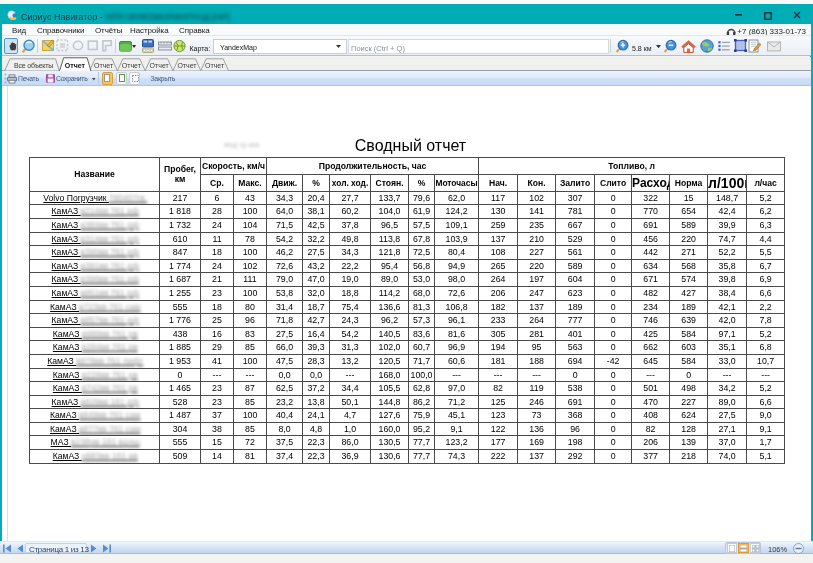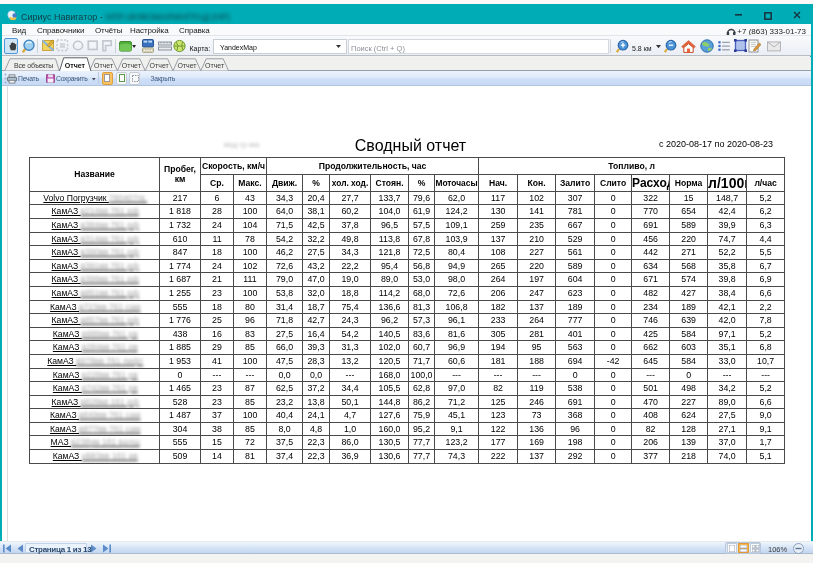--- a/index.html
+++ b/index.html
@@ -37,21 +37,21 @@
 table { border-collapse:collapse; table-layout:fixed; position:absolute; left:29px; top:157px; width:755px; }
 td,th { border:1px solid #4a4a4a; font-size:8.8px; color:#000; text-align:center; padding:0; overflow:hidden; white-space:nowrap; }
 th { font-weight:bold; font-size:8.6px; }
 tr.h1 th { height:16.8px; }
 tr.h2 th { height:15.6px; }
 td { height:12.5px; line-height:12.6px; }
 td.nm { text-align:center; padding-left:1.5px; font-size:8.6px;text-decoration:underline; }
 td .blur { filter:blur(1.6px); color:#a0a0a0; font-size:8.5px; }
 
 #pager { left:0px; top:541px; width:813px; height:13px; background:linear-gradient(#f0f6fd,#d6e4f6 50%,#c3d7f0); border-top:1px solid #e8e8e8; border-bottom:1px solid #aabbd0; }
-#pagertxt { position:absolute; left:29px; top:2.5px; font-size:8px; letter-spacing:-0.3px; color:#29486e;font-weight:bold; }
+#pagertxt { position:absolute; left:29px; top:2.5px; font-size:8px; letter-spacing:-0.3px; color:#29486e; }
 #pctxt { position:absolute; left:768px; top:3px; font-size:7.5px; color:#3a3a3a; }
 
 #status { left:0; top:555px; width:813px; height:8px; background:#f3f4f2; }
 
 #bl { left:0; top:4px; width:2px; height:550px; background:#00adb6; }
 #br { left:810px; top:4px; width:3px; height:550px; background:#00adb6; }
 </style></head>
 <body>
 <div id="app">
 <div id="topwhite" class="abs"></div>
@@ -255,21 +255,20 @@
   <div style="position:absolute;left:127px;top:0.5px;width:11px;height:13px;background:#f6f8fa;border:1px solid #c6ccd4;border-radius:2px;"></div>
   <svg style="position:absolute;left:129.5px;top:3.5px" width="7" height="7">
         <rect x="0.5" y="0.5" width="6" height="6" fill="none" stroke="#8a9098" stroke-dasharray="1.4 1.1"></rect>
       </svg>
   <div class="sbtxt" style="left:148.5px">Закрыть</div>
 </div>
 <div id="page" class="abs"></div>
 <div id="pageedge" class="abs"></div>
 <div class="abs" style="left:224px;top:140px;font-size:8px;color:#b8b8b8;filter:blur(1.5px);">вед гр-ма</div>
 <div id="rtitle" class="abs">Сводный отчет</div>
-<div id="rdate" class="abs">с 2020-08-17 по 2020-08-23</div>
 <table>
 <colgroup>
         <col style="width:130px">
         <col style="width:41px">
         <col style="width:33px">
         <col style="width:33px">
         <col style="width:36px">
         <col style="width:27px">
         <col style="width:41px">
         <col style="width:38px">

